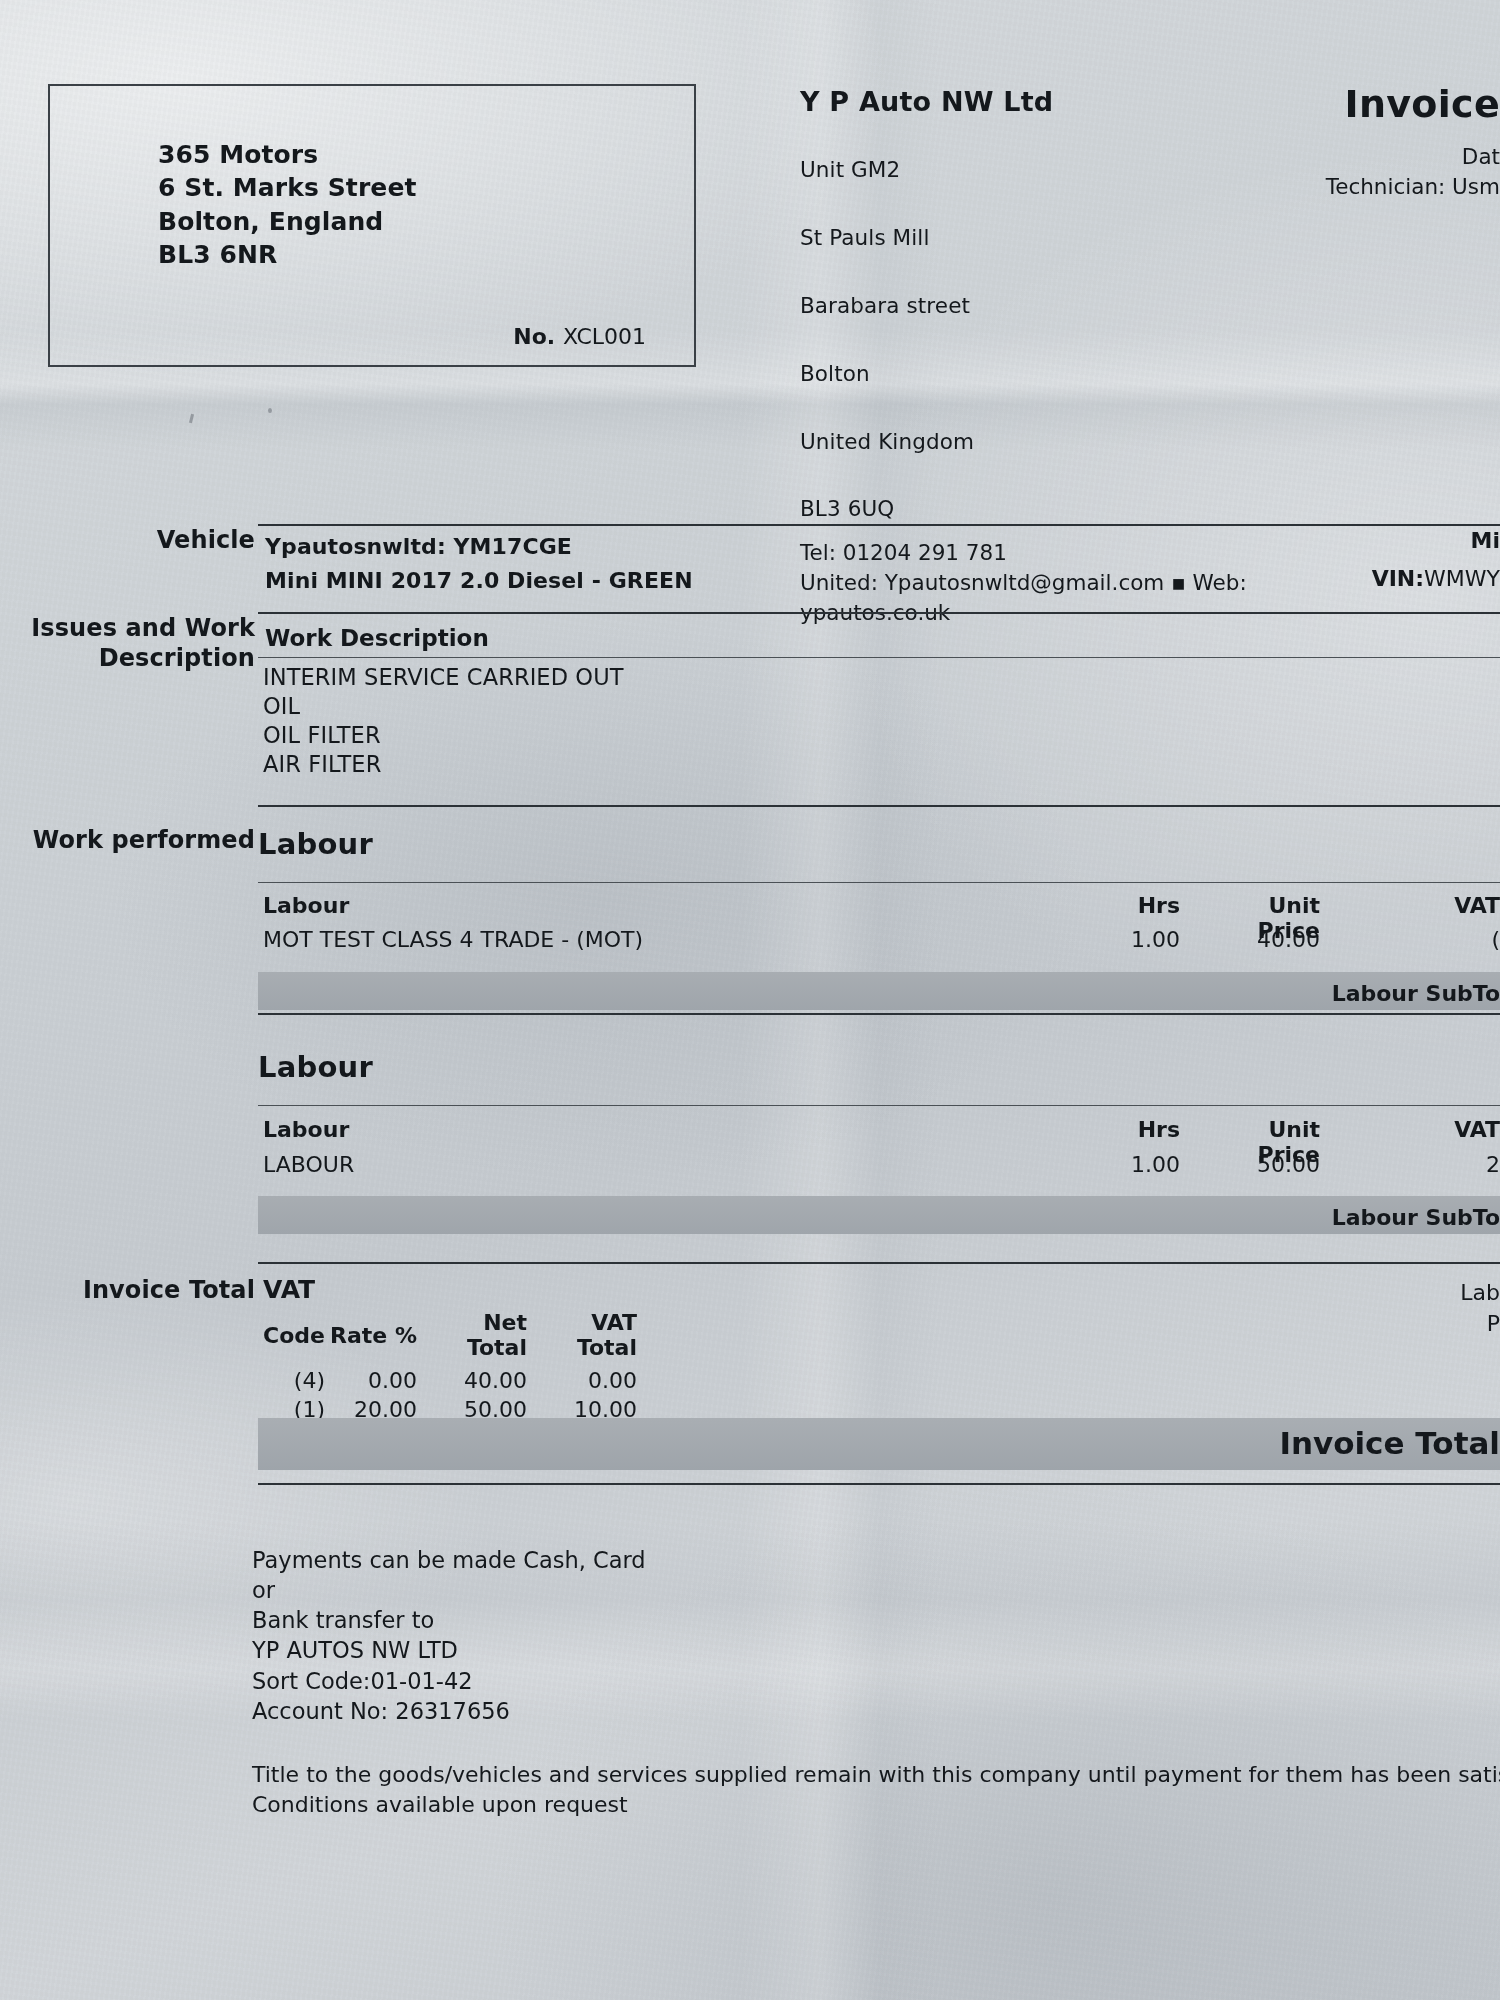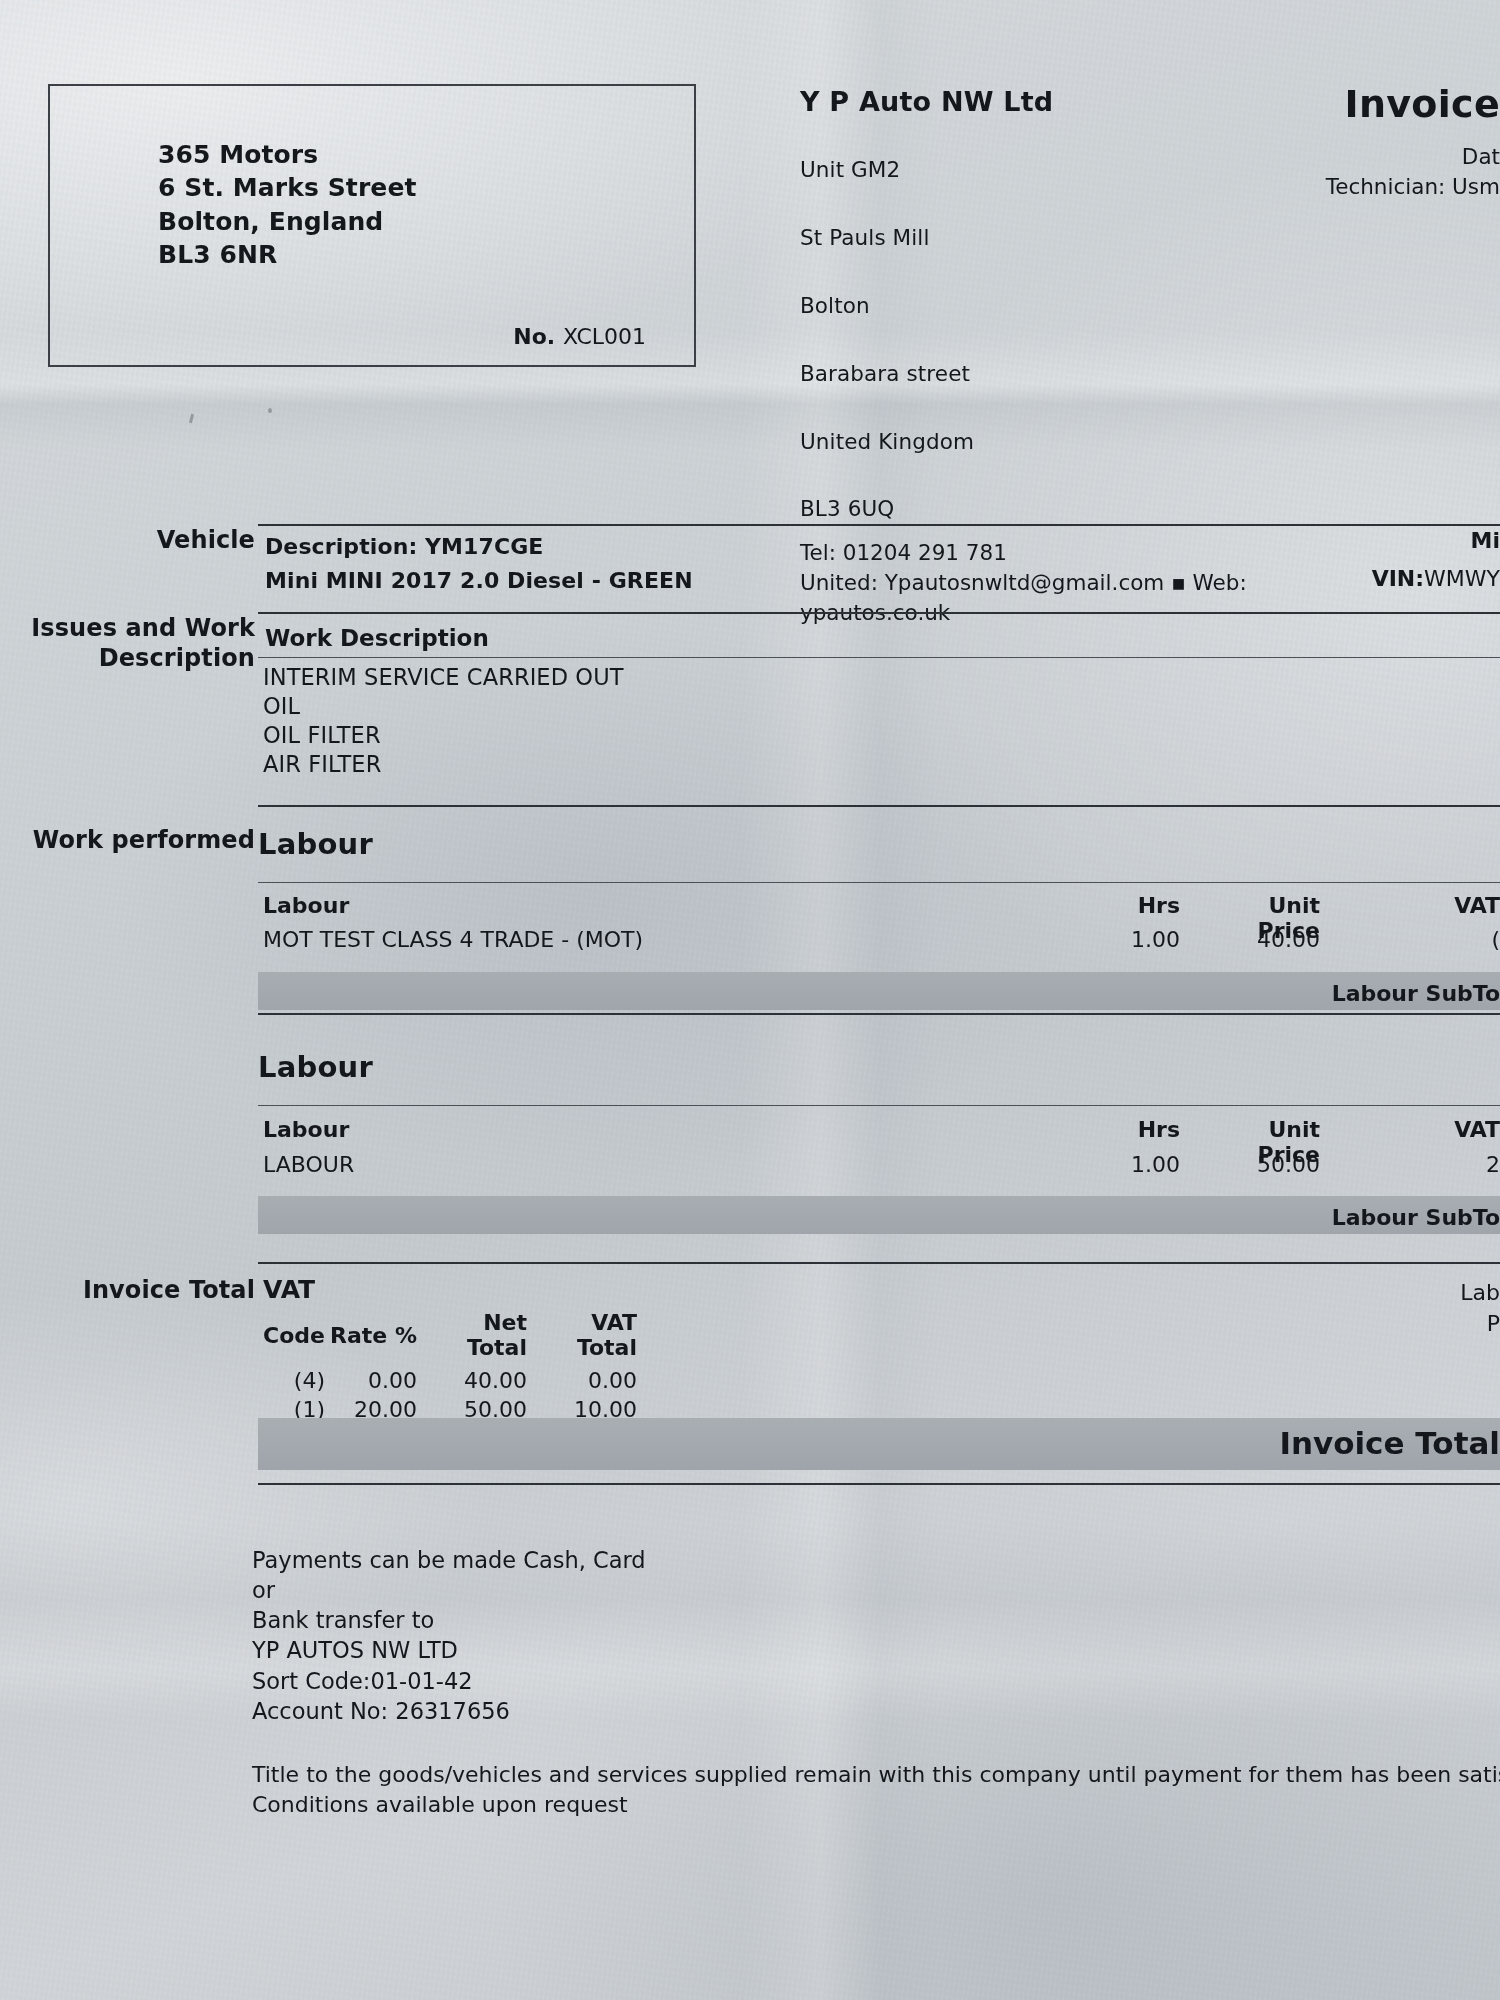--- a/index.html
+++ b/index.html
@@ -307,43 +307,43 @@
     </div>
   </div>
 
   <div class="stray-mark sm1"></div>
   <div class="stray-mark sm2"></div>
 
   <div class="supplier">
     <div class="name">Y P Auto NW Ltd</div>
     <div class="line">Unit GM2</div>
     <div class="line">St Pauls Mill</div>
+    <div class="line">Barabara street</div>
     <div class="line">Bolton</div>
-    <div class="line">Barabara street</div>
     <div class="line">United Kingdom</div>
     <div class="line">BL3 6UQ</div>
     <div class="contact">
       <div>Tel: 01204 291 781</div>
       <div>United: Ypautosnwltd@gmail.com ▪ Web: ypautos.co.uk</div>
     </div>
   </div>
 
   <div class="inv-title">Invoice</div>
   <div class="inv-meta">
     <div>Dat</div>
     <div>Technician: Usm</div>
   </div>
 
   <div class="gutter g-vehicle">Vehicle</div>
   <div class="gutter g-issues">Issues and Work Description</div>
   <div class="gutter g-work">Work performed</div>
   <div class="gutter g-total">Invoice Total</div>
 
   <div class="rule" style="top:524px;"></div>
-  <div class="blk vehicle-line1">Description: YM17CGE</div>
+  <div class="blk vehicle-line1">Ypautosnwltd: YM17CGE</div>
   <div class="blk vehicle-line2">Mini MINI  2017 2.0 Diesel - GREEN</div>
   <div class="blk vehicle-mileage">Mi</div>
   <div class="blk vehicle-vin">
     <b>VIN:</b><span>WMWY</span>
   </div>
 
   <div class="rule" style="top:612px;"></div>
   <div class="blk work-desc-h">Work Description</div>
   <div class="thin-rule" style="top:657px;"></div>
   <div class="blk work-desc-body">

